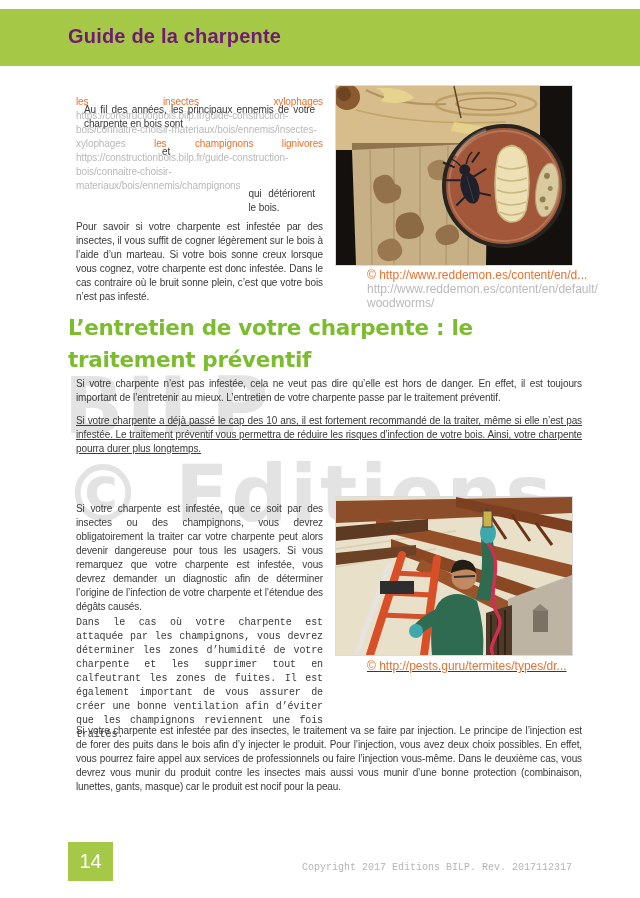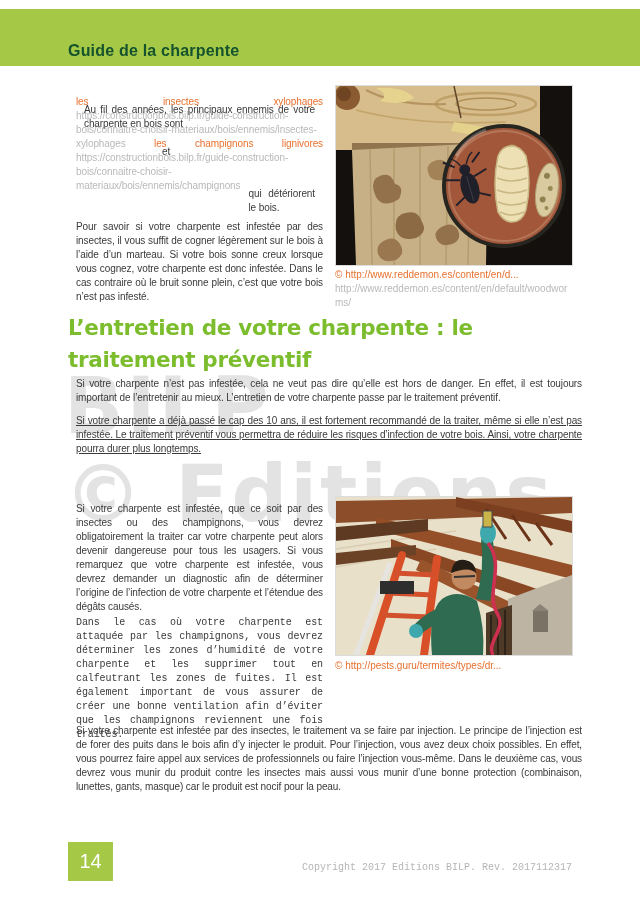--- a/index.html
+++ b/index.html
@@ -6,36 +6,36 @@
   .page{position:relative;width:640px;height:898px;background:#fff;overflow:hidden;
         font-family:"Liberation Sans",sans-serif;color:var(--body_text,#3a3a3a);}
   
   .watermark{position:absolute;left:64px;top:362px;z-index:0;
              font-family:"DejaVu Sans",sans-serif;font-weight:bold;
              font-size:78px;line-height:88px;letter-spacing:3px;
              color:var(--watermark_gray,#e3e3e3);white-space:nowrap;}
   
   .topbar{position:absolute;left:0;top:9px;width:640px;height:57px;z-index:1;
           background:var(--green_bar,#a5c846);}
-  .topbar h1{position:absolute;left:68px;bottom:6px;margin:0;
-             font-size:16px;font-weight:bold;color:#14532d;letter-spacing:.2px;}
+  .topbar h1{position:absolute;left:68px;bottom:18px;margin:0;
+             font-size:20px;font-weight:bold;color:#701a75;letter-spacing:.2px;}
   
   .body{position:absolute;z-index:1;margin:8px;font-size:10px;line-height:14px;
         text-align:justify;letter-spacing:-.1px;}
   .run.body{color:var(--body_text,#3a3a3a);}
   .run.link{color:var(--link_orange,#e7712f);}
   .run.url{color:var(--url_gray,#b9b9b9);overflow-wrap:anywhere;}
   .col{width:247px;left:68px;}
   .wide{width:506px;left:68px;}
   h2{position:absolute;z-index:1;margin:0;left:68px;
      color:var(--green_heading,#7cbd2e);font-size:21.5px;line-height:32px;
      font-weight:bold;font-family:"DejaVu Sans",sans-serif;letter-spacing:-.3px;}
   figure{position:absolute;z-index:1;margin:0;border:1px solid #dcdcdc;background:#000;}
   figure svg{display:block;}
-  .caption{position:absolute;z-index:1;font-size:10px;line-height:14px;}
+  .caption{position:absolute;z-index:1;font-size:12px;line-height:14px;margin-left:32px;}
   .cap-link{color:var(--link_orange,#e7712f);}
   .cap-url{color:var(--url_gray,#c0c0c0);overflow-wrap:anywhere;}
   .pagenum{position:absolute;z-index:1;left:68px;top:842px;width:45px;height:39px;
            background:var(--green_bar,#a5c846);color:#fff;font-size:20px;
            display:flex;align-items:center;justify-content:center;}
   .copyright{position:absolute;z-index:1;right:68px;top:862px;font-size:10px;
              color:var(--footer_gray,#b5b5b5);font-family:Liberation Mono, monospace;}
 </style>
 </head>
 <body>
@@ -161,21 +161,21 @@
         <path d="M115,76 q2,-15 14,-13 q11,2 11,13 q-7,-7 -25,0 z" fill="#241d16"></path>
         <line x1="118" y1="80" x2="139" y2="79" stroke="#333" stroke-width="2"></line>
         <path d="M140,102 q9,-30 5,-60 l12,2 q5,30 -3,60 z" fill="#2e6b50"></path>
         <ellipse cx="152" cy="36" rx="8" ry="11" fill="#3fa8ad"></ellipse>
         <rect x="147" y="14" width="9" height="16" fill="#c9b44a" stroke="#4b4b4b" stroke-width="1"></rect>
         <path d="M152,46 C170,70 148,95 162,118 C170,132 150,146 157,158" stroke="#cf3050" stroke-width="3.5" fill="none"></path>
       </g>
     </svg>
   </figure>
 
-  <div class="caption" style="left:335px;top:659px;width:240px;">
+  <div class="caption" style="left:335px;top:659px;width:240px;text-decoration:underline;">
     <div class="cap-link">© http://pests.guru/termites/types/dr...</div>
   </div>
 
   <p class="body col" style="top:608px;font-family:Liberation Mono, monospace;">Dans le cas où votre charpente est attaquée par les champignons, vous devrez déterminer les zones d’humidité de votre charpente et les supprimer tout en calfeutrant les zones de fuites. Il est également important de vous assurer de créer une bonne ventilation afin d’éviter que les champignons reviennent une fois traités.</p>
 
   <p class="body wide" style="top:716px;">Si votre charpente est infestée par des insectes, le traitement va se faire par injection. Le principe de l’injection est de forer des puits dans le bois afin d’y injecter le produit. Pour l’injection, vous avez deux choix possibles. En effet, vous pourrez faire appel aux services de professionnels ou faire l’injection vous-même. Dans le deuxième cas, vous devrez vous munir du produit contre les insectes mais aussi vous munir d’une bonne protection (combinaison, lunettes, gants, masque) car le produit est nocif pour la peau.</p>
 
   <div class="pagenum">14</div>
   <div class="copyright">Copyright 2017 Editions BILP. Rev. 2017112317</div>
 

